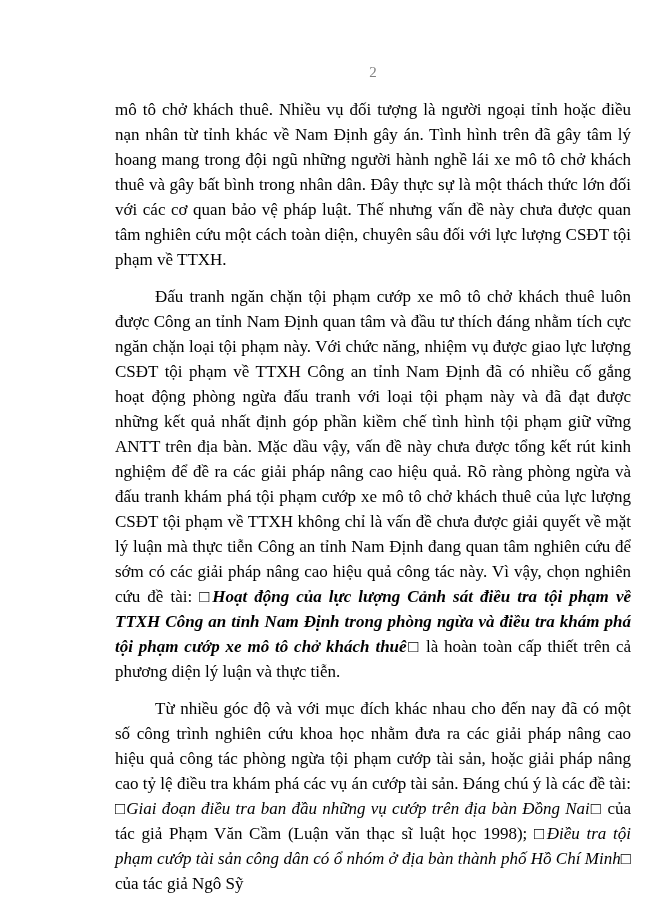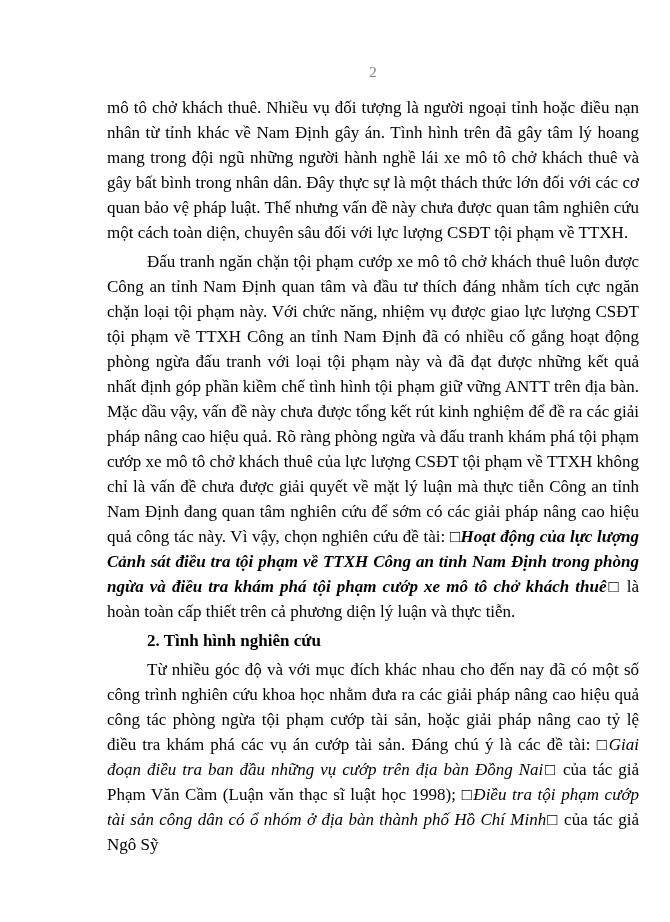--- a/index.html
+++ b/index.html
@@ -28,21 +28,21 @@
     }
     .content {
       width: 540px;
       margin-left: 103px;
       margin-top: 10px;
       font-size: 17px;
       line-height: 25px;
       text-align: justify;
     }
     .content p {
-      margin: 4px;
+      margin: 12px;
       padding: 0;
     }
     .indent {
       text-indent: 40px;
     }
     .heading {
       font-weight: bold;
     }
     .bold-italic {
       font-weight: bold;
@@ -57,18 +57,17 @@
 
 <div class="page">
   <div class="page-number">2</div>
 
   <div class="content">
 
     <p class="para">mô tô chở khách thuê. Nhiều vụ đối tượng là người ngoại tỉnh hoặc điều nạn nhân từ tỉnh khác về Nam Định gây án. Tình hình trên đã gây tâm lý hoang mang trong đội ngũ những người hành nghề lái xe mô tô chở khách thuê và gây bất bình trong nhân dân. Đây thực sự là một thách thức lớn đối với các cơ quan bảo vệ pháp luật. Thế nhưng vấn đề này chưa được quan tâm nghiên cứu một cách toàn diện, chuyên sâu đối với lực lượng CSĐT tội phạm về TTXH.</p>
 
     <p class="para indent"><span>Đấu tranh ngăn chặn tội phạm cướp xe mô tô chở khách thuê luôn được Công an tỉnh Nam Định quan tâm và đầu tư thích đáng nhằm tích cực ngăn chặn loại tội phạm này. Với chức năng, nhiệm vụ được giao lực lượng CSĐT tội phạm về TTXH Công an tỉnh Nam Định đã có nhiều cố gắng hoạt động phòng ngừa đấu tranh với loại tội phạm này và đã đạt được những kết quả nhất định góp phần kiềm chế tình hình tội phạm giữ vững ANTT trên địa bàn. Mặc dầu vậy, vấn đề này chưa được tổng kết rút kinh nghiệm để đề ra các giải pháp nâng cao hiệu quả. Rõ ràng phòng ngừa và đấu tranh khám phá tội phạm cướp xe mô tô chở khách thuê của lực lượng CSĐT tội phạm về TTXH không chỉ là vấn đề chưa được giải quyết về mặt lý luận mà thực tiễn Công an tỉnh Nam Định đang quan tâm nghiên cứu để sớm có các giải pháp nâng cao hiệu quả công tác này. Vì vậy, chọn nghiên cứu đề tài: </span><span class="bold-italic">□Hoạt động của lực lượng Cảnh sát điều tra tội phạm về TTXH Công an tỉnh Nam Định trong phòng ngừa và điều tra khám phá tội phạm cướp xe mô tô chở khách thuê□</span><span> là hoàn toàn cấp thiết trên cả phương diện lý luận và thực tiễn.</span></p>
 
-    <p class="heading indent">2. Tình hình nghiên cứu</p>
 
     <p class="para indent"><span>Từ nhiều góc độ và với mục đích khác nhau cho đến nay đã có một số công trình nghiên cứu khoa học nhằm đưa ra các giải pháp nâng cao hiệu quả công tác phòng ngừa tội phạm cướp tài sản, hoặc giải pháp nâng cao tỷ lệ điều tra khám phá các vụ án cướp tài sản. Đáng chú ý là các đề tài: </span><span class="italic">□Giai đoạn điều tra ban đầu những vụ cướp trên địa bàn Đồng Nai□</span><span> của tác giả Phạm Văn Cầm (Luận văn thạc sĩ luật học 1998); </span><span class="italic">□Điều tra tội phạm cướp tài sản công dân có ổ nhóm ở địa bàn thành phố Hồ Chí Minh□</span><span> của tác giả Ngô Sỹ</span></p>
 
   </div>
 </div>
 
 </body></html>

